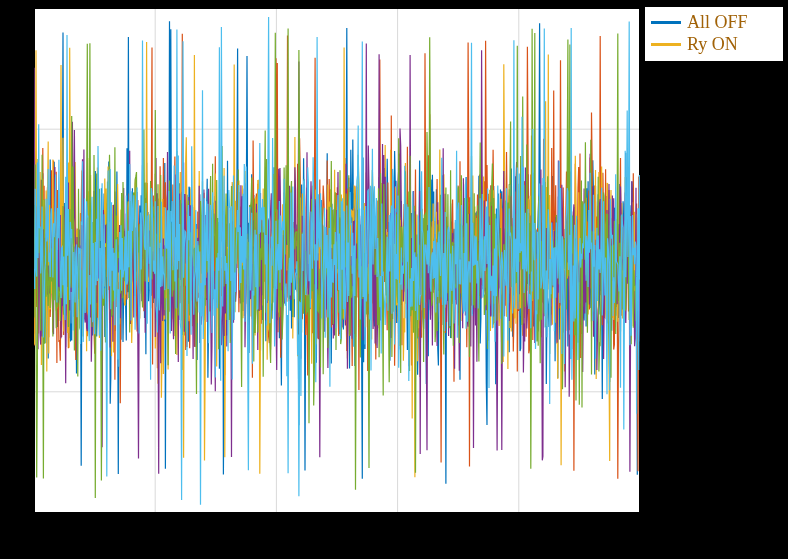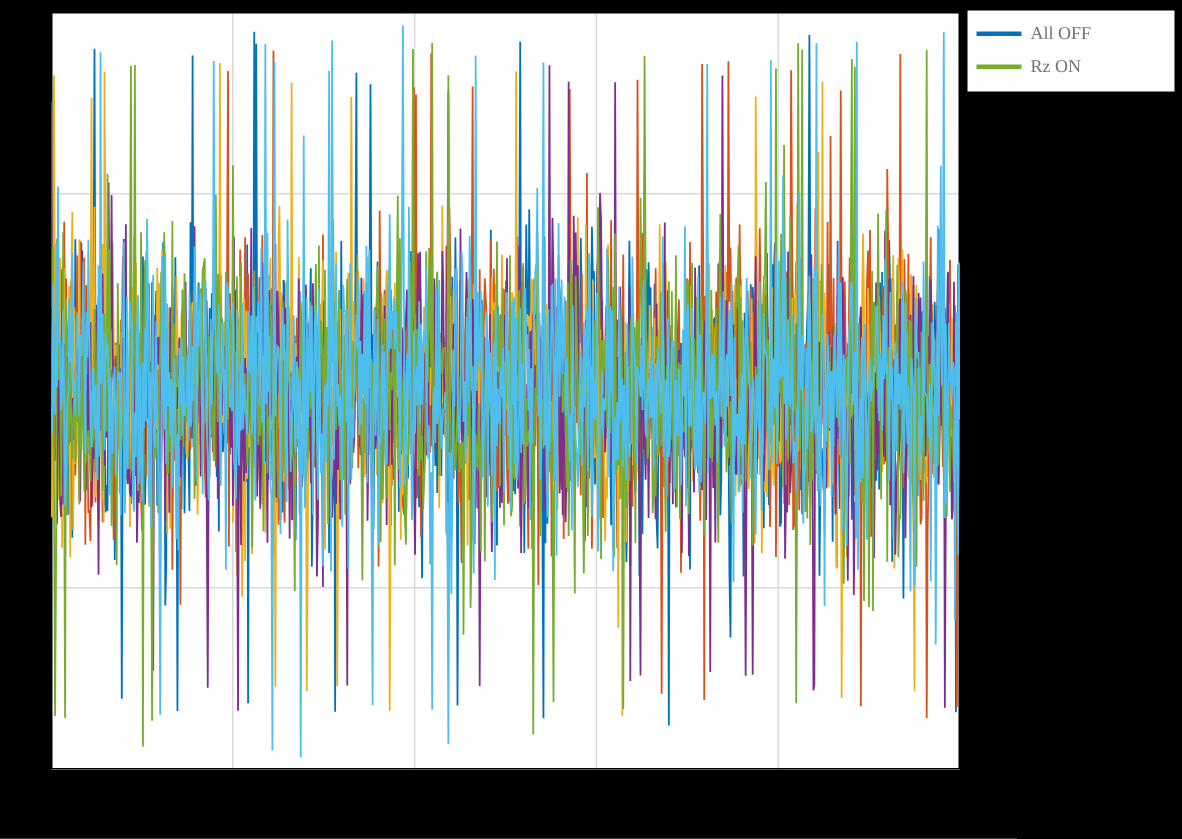--- a/index.html
+++ b/index.html
@@ -28,22 +28,22 @@
     align-items: center;
     gap: 6px;
     height: 22px;
   }
   .legend-swatch {
     width: 30px;
     height: 3px;
     flex: 0 0 30px;
   }
   .legend-label {
-    font-size: 12px;
-    color: #737373;
+    font-size: 18px;
+    color: #a16207;
     white-space: nowrap;
   }
 </style>
 </head>
 <body>
 
 <div class="stage">
 
   <div class="plot-area">
     <svg id="plot-svg" width="606" height="505" viewBox="0 0 606 505">
@@ -67,18 +67,18 @@
         </g>
       </svg>
   </div>
 
   <div class="legend" id="legend">
       <div class="legend-row">
         <div class="legend-swatch" style="background: rgb(0, 114, 189);"></div>
         <div class="legend-label">All OFF</div>
       </div>
       <div class="legend-row">
-        <div class="legend-swatch" style="background: rgb(119, 172, 48);"></div>
-        <div class="legend-label">Rz ON</div>
+        <div class="legend-swatch" style="background: rgb(237, 177, 32);"></div>
+        <div class="legend-label">Ry ON</div>
       </div>
     </div>
 
 </div>
 
 </body></html>

